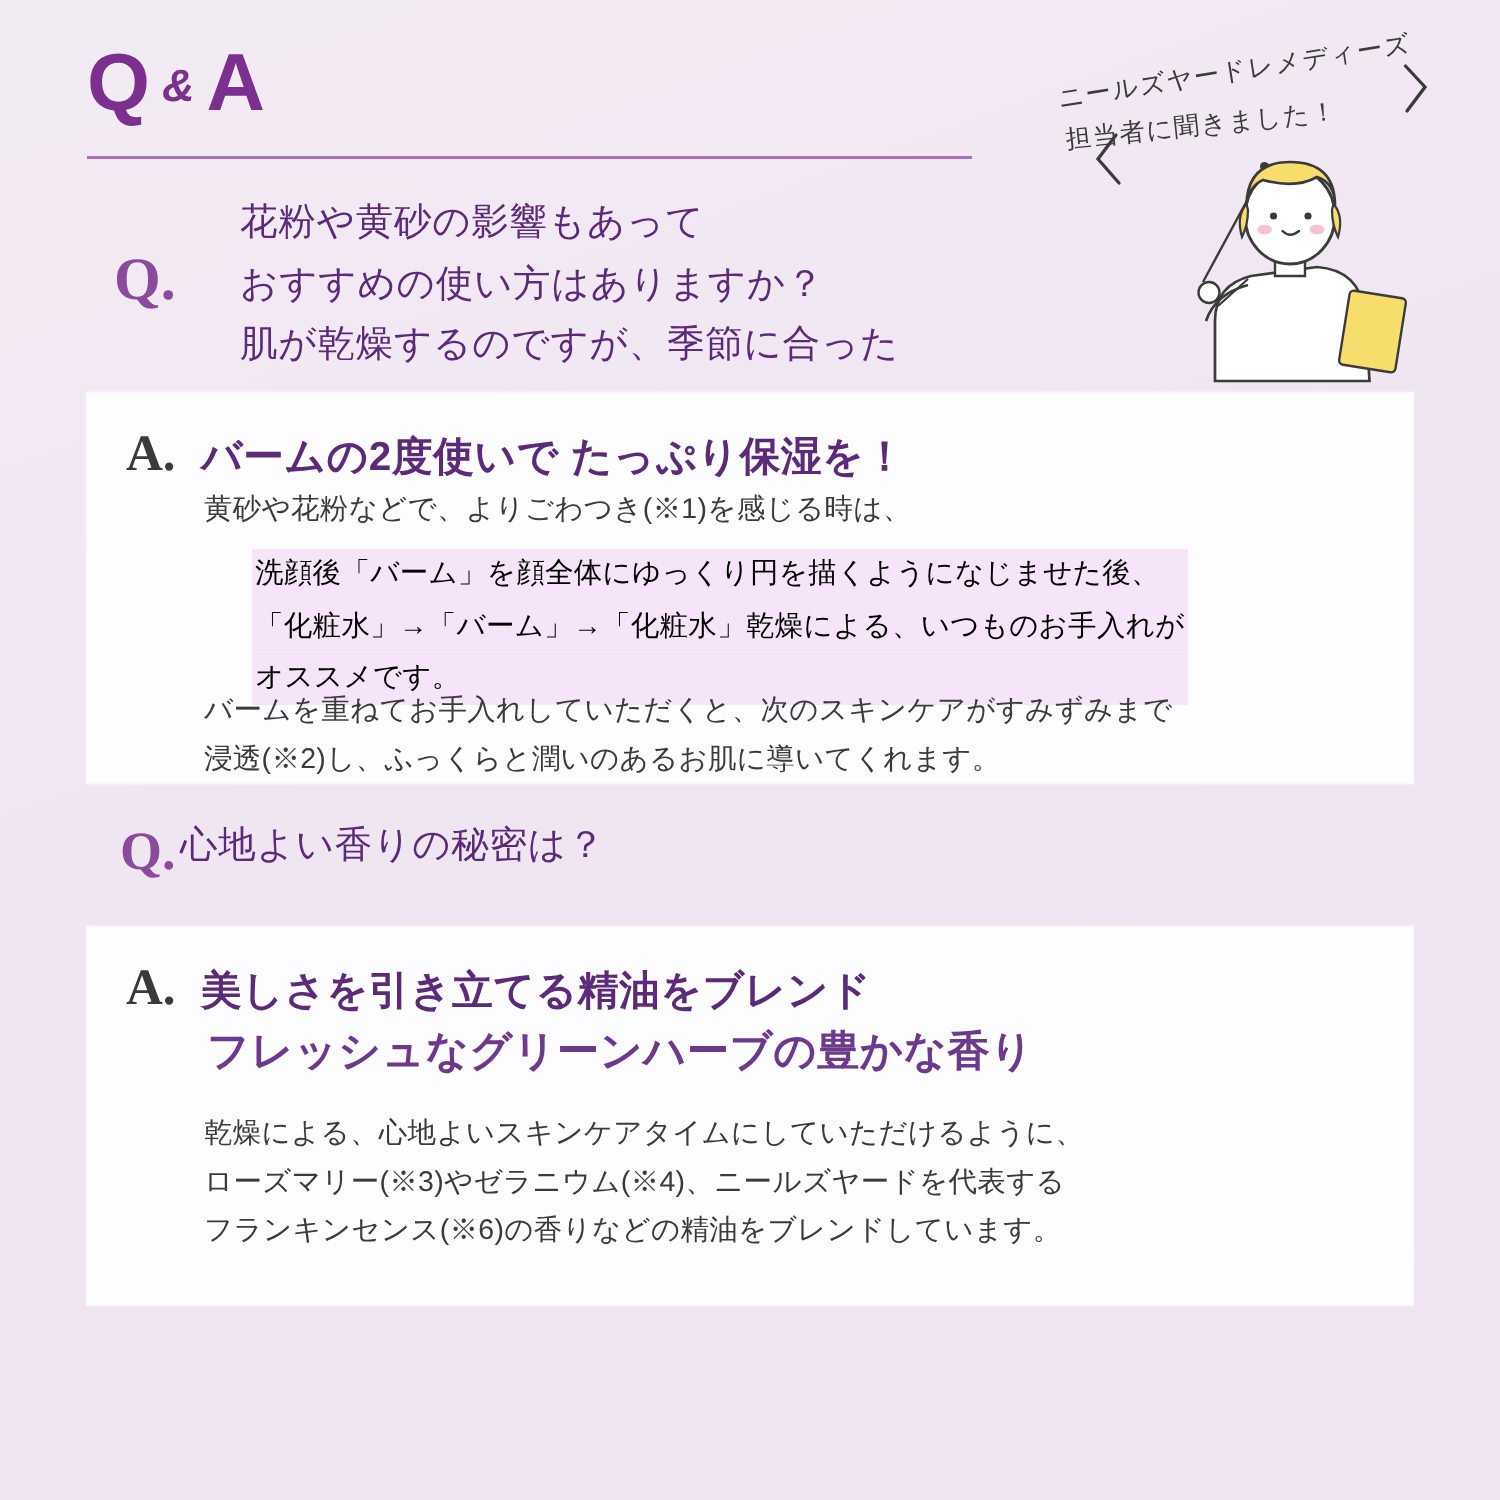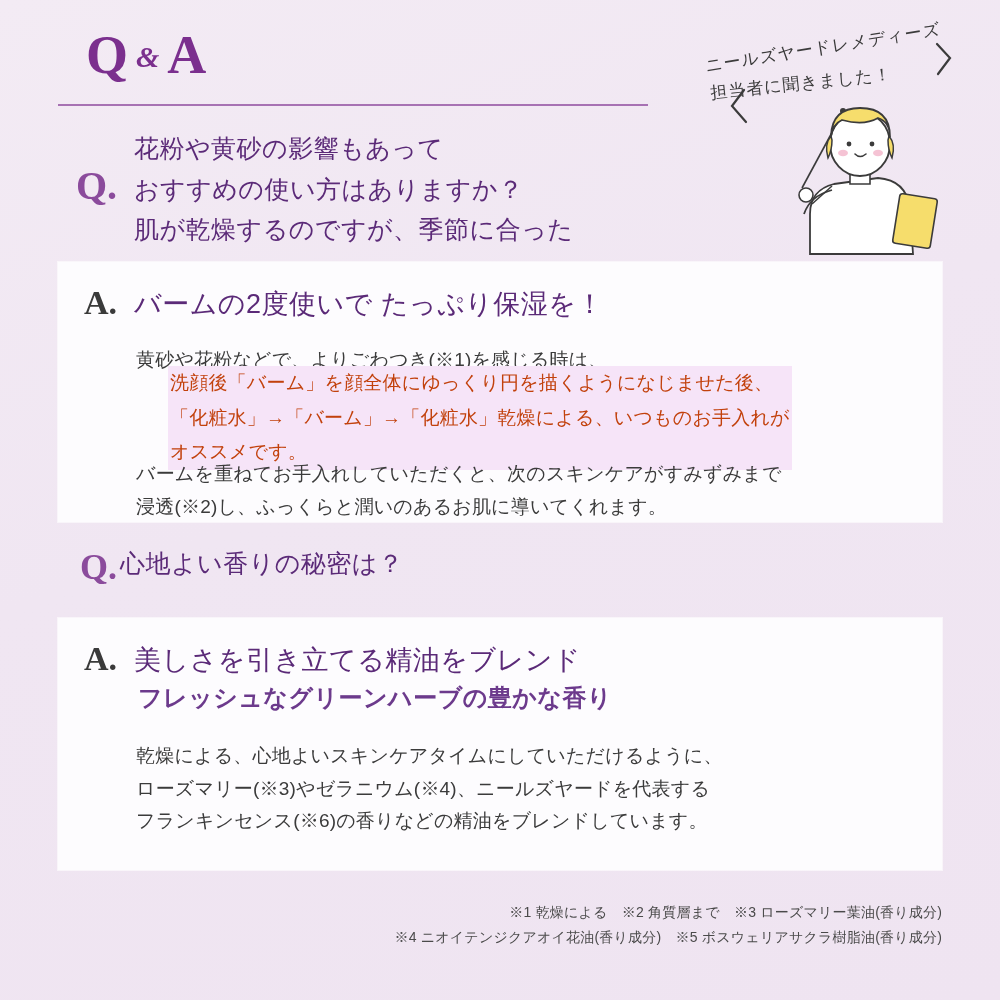--- a/index.html
+++ b/index.html
@@ -22,28 +22,27 @@
 
   
   .header {
     position: absolute;
     left: 58px;
     top: 28px;
     width: 600px;
     height: 78px;
   }
   .qa-title {
-    font-family: Liberation Serif, serif;
+    font-family: Liberation Sans, sans-serif;
     font-weight: bold;
     color: #7b2f8e;
     font-size: 54px;
     letter-spacing: 2px;
     line-height: 1;
     white-space: nowrap;
-    margin-left: 28px;
   }
   .qa-title .amp {
     font-size: 30px;
     vertical-align: 6px;
     padding: 0 6px;
     font-style: italic;
   }
   .header-rule {
     position: absolute;
     left: 58px;
@@ -94,21 +93,21 @@
     color: #8b4b9c;
     font-weight: bold;
   }
   .q-top .q-mark {
     position: absolute;
     left: 4px;
     top: 34px;
     font-size: 40px;
   }
   .q-top .q-lines {
-    margin-left: 62px;
+    margin-left: 88px;
     color: #5b2a78;
     font-size: 25px;
     line-height: 1.62;
     letter-spacing: .5px;
     font-weight: 500;
   }
 
   
   .card {
     position: absolute;
@@ -128,48 +127,48 @@
     font-size: 34px;
     font-weight: bold;
     color: #3a3a3a;
   }
   .a-head {
     position: absolute;
     left: 76px;
     top: 24px;
     font-size: 27px;
     color: #5b2a78;
-    font-weight: 400;
+    font-weight: 700;
     letter-spacing: .5px;
   }
   .a-subhead {
     position: absolute;
     left: 80px;
     top: 64px;
-    font-size: 24px;
+    font-size: 28px;
     color: #6c3a8c;
     font-weight: 600;
     letter-spacing: .5px;
   }
   .a-body {
     position: absolute;
     left: 78px;
     font-size: 19px;
     color: #3b3b3b;
     line-height: 1.72;
     letter-spacing: .2px;
   }
-  #answer-body-1a { top: 82px; }
+  #answer-body-1a { top: 62px; }
   .hl-block {
     position: absolute;
     left: 78px;
     top: 104px;
     font-size: 19px;
     line-height: 1.72;
-    color: #c2410c;
+    color: #000000;
     letter-spacing: .2px;
     padding-left: 32px;
   }
   .hl-block span {
     background: #f6e4f8;
     padding: 1px 2px;
     box-decoration-break: clone;
     -webkit-box-decoration-break: clone;
   }
   #answer-body-1b { top: 196px; }
@@ -295,18 +294,14 @@
     <div class="a-mark">A.</div>
     <div class="a-head">美しさを引き立てる精油をブレンド</div>
     <div class="a-subhead">フレッシュなグリーンハーブの豊かな香り</div>
     <div class="a-body" id="answer-body-2">
       <span class="a-line">乾燥による、心地よいスキンケアタイムにしていただけるように、</span>
       <span class="a-line">ローズマリー(※3)やゼラニウム(※4)、ニールズヤードを代表する</span>
       <span class="a-line">フランキンセンス(※6)の香りなどの精油をブレンドしています。</span>
     </div>
   </div>
 
-  <div class="footnotes">
-    <span>※1 乾燥による　※2 角質層まで　※3 ローズマリー葉油(香り成分)</span>
-    <span>※4 ニオイテンジクアオイ花油(香り成分)　※5 ボスウェリアサクラ樹脂油(香り成分)</span>
-  </div>
 
 </div>
 
 </body></html>

